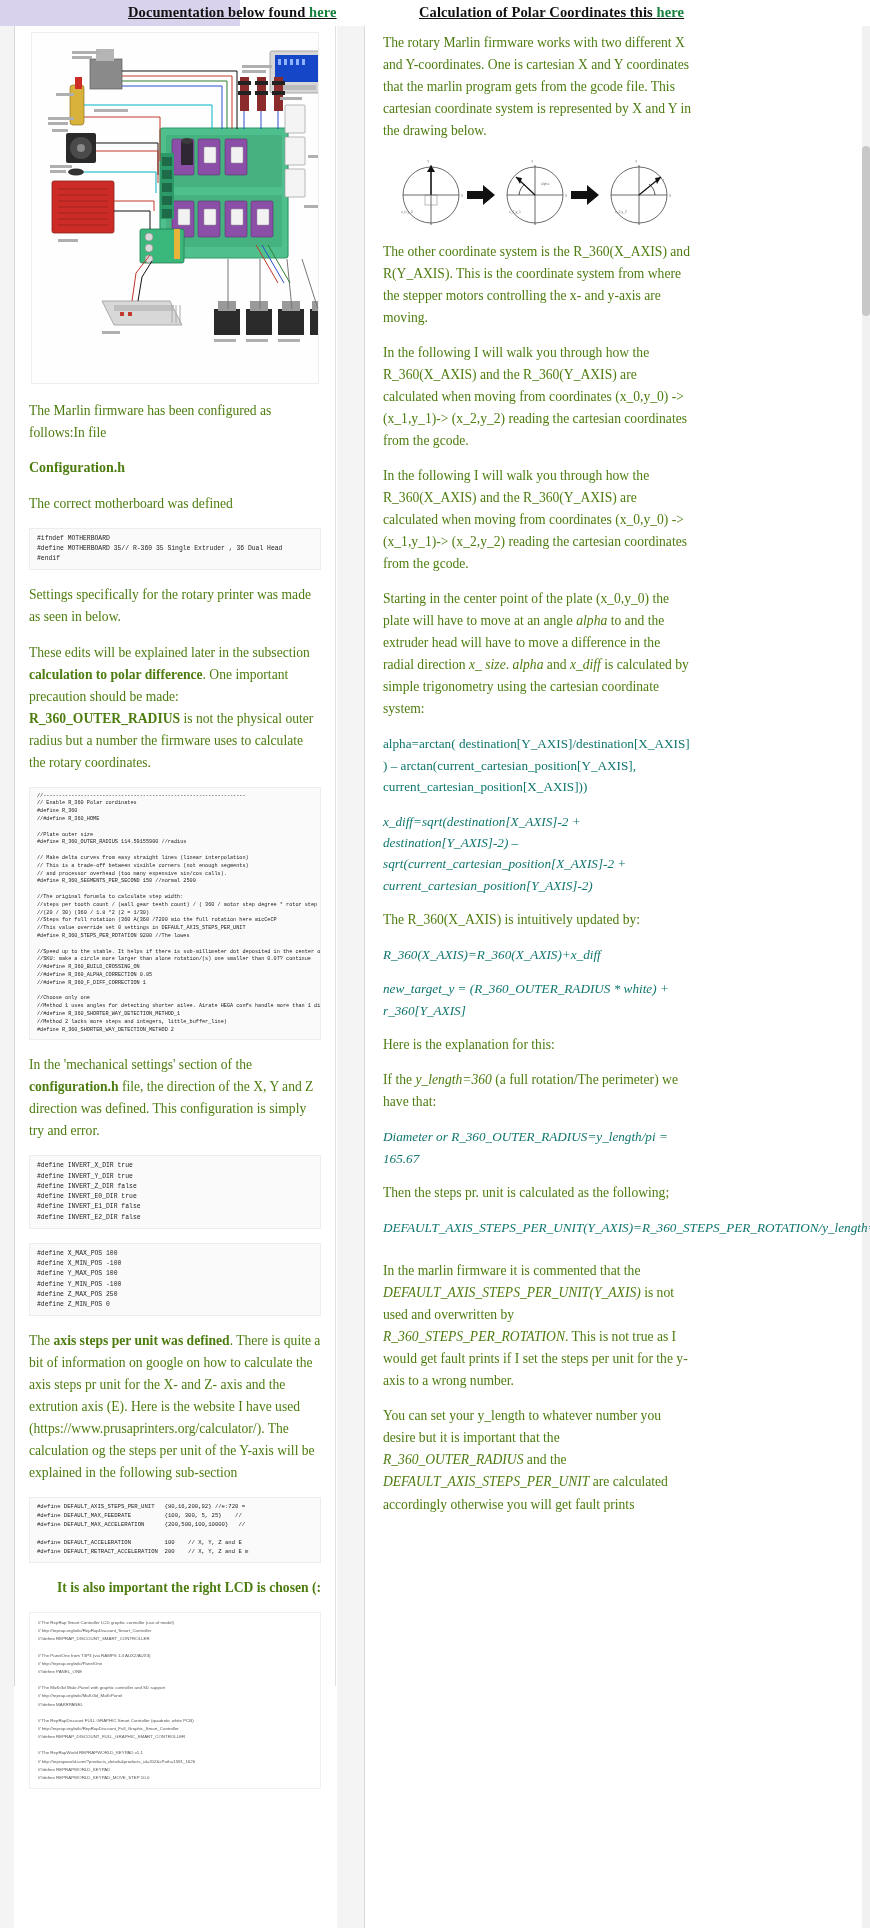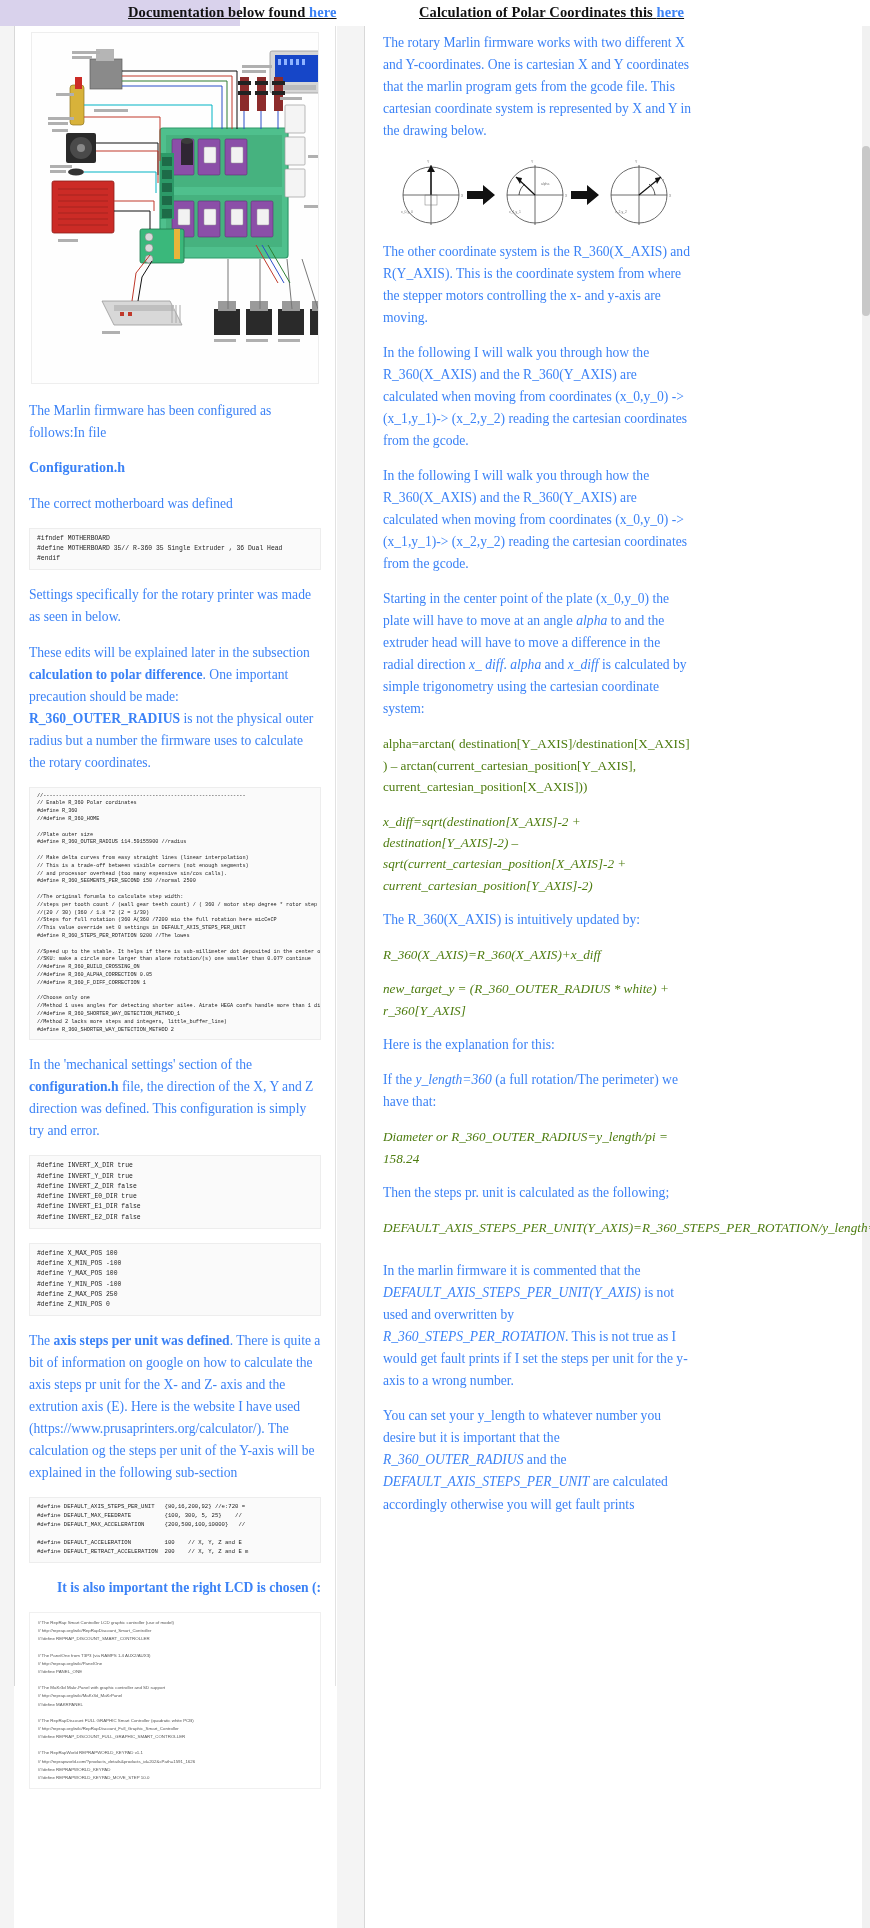--- a/index.html
+++ b/index.html
@@ -29,21 +29,21 @@
   .hdr-link {
     position: absolute;
     font-family: "Liberation Serif", serif;
     font-weight: bold;
     font-size: 14.5px;
     color: #111111;
     text-decoration: underline;
     white-space: nowrap;
     letter-spacing: 0.1px;
   }
-  .hdr-link .blue { color: #3b82f6; }
+  .hdr-link .blue { color: #15803d; }
   #hdr-left { top: 4px; left: 128px; }
   #hdr-right { top: 4px; left: 419px; }
 
   
   .col {
     position: absolute;
     top: 26px;
     background: #fdfdfd;
   }
   #col-left {
@@ -72,29 +72,29 @@
   .scroll-thumb {
     position: absolute; top: 120px; right: 0;
     width: 8px; height: 170px; background: #c8c8c8; border-radius: 4px;
   }
 
   
   .p {
     font-family: "Liberation Serif", serif;
     font-size: 13.6px;
     line-height: 1.62;
-    color: #3b82f6;
+    color: #4d7c0f;
     margin: 0 0 13px 0;
   }
   .p b { font-weight: bold; }
   .blue-formula {
     font-family: "Liberation Serif", serif;
     font-size: 13.2px;
     line-height: 1.62;
-    color: #4d7c0f;
+    color: #0f766e;
     margin: 0 0 13px 0;
   }
 
   .inner-left { padding: 0 14px; }
   .inner-right { padding: 0 16px 0 18px; }
 
   
   .hero {
     position: relative;
     margin: 6px 2px 16px 2px;
@@ -467,35 +467,35 @@
             <text x="232" y="58">x_2,y_2</text>
             <text x="280" y="26">r</text>
           </g>
         </svg>
       </div>
 
       <p class="p">The other coordinate system is the R_360(X_AXIS) and R(Y_AXIS). This is the coordinate system from where the stepper motors controlling the x- and y-axis are moving.</p>
       <p class="p">In the following I will walk you through how the R_360(X_AXIS) and the R_360(Y_AXIS) are calculated when moving from coordinates (x_0,y_0) -&gt; (x_1,y_1)-&gt; (x_2,y_2) reading the cartesian coordinates from the gcode.</p>
       <p class="p">In the following I will walk you through how the R_360(X_AXIS) and the R_360(Y_AXIS) are calculated when moving from coordinates (x_0,y_0) -&gt; (x_1,y_1)-&gt; (x_2,y_2) reading the cartesian coordinates from the gcode.</p>
 
-      <p class="p"><span>Starting in the center point of the plate (x_0,y_0) the plate will have to move at an angle </span><i>alpha</i><span> to and the extruder head will have to move a difference in the radial direction </span><i>x_ diff</i><span>. </span><i>alpha</i><span>  and </span><i>x_diff</i><span>  is calculated by simple trigonometry using the cartesian coordinate system:</span></p>
+      <p class="p"><span>Starting in the center point of the plate (x_0,y_0) the plate will have to move at an angle </span><i>alpha</i><span> to and the extruder head will have to move a difference in the radial direction </span><i>x_ size</i><span>. </span><i>alpha</i><span>  and </span><i>x_diff</i><span>  is calculated by simple trigonometry using the cartesian coordinate system:</span></p>
 
       <p class="blue-formula">alpha=arctan( destination[Y_AXIS]/destination[X_AXIS] ) – arctan(current_cartesian_position[Y_AXIS], current_cartesian_position[X_AXIS]))</p>
       <p class="blue-formula" style="font-style:italic;">x_diff=sqrt(destination[X_AXIS]-2 + destination[Y_AXIS]-2) – sqrt(current_cartesian_position[X_AXIS]-2 + current_cartesian_position[Y_AXIS]-2)</p>
 
       <p class="p">The R_360(X_AXIS) is intuitively updated by:</p>
       <p class="blue-formula" style="font-style:italic;">R_360(X_AXIS)=R_360(X_AXIS)+x_diff</p>
 
       <p class="blue-formula" style="font-style:italic;">new_target_y = (R_360_OUTER_RADIUS * white) + r_360[Y_AXIS]</p>
 
       <p class="p">Here is the explanation for this:</p>
 
       <p class="p"><span>If the </span><i>y_length=360</i><span> (a full rotation/The perimeter) we have that:</span></p>
 
-      <p class="blue-formula" style="font-style:italic;">Diameter or R_360_OUTER_RADIUS=y_length/pi = 158.24</p>
+      <p class="blue-formula" style="font-style:italic;">Diameter or R_360_OUTER_RADIUS=y_length/pi = 165.67</p>
 
       <p class="p">Then the steps pr. unit is calculated as the following;</p>
       <p class="blue-formula" style="font-style:italic;">DEFAULT_AXIS_STEPS_PER_UNIT(Y_AXIS)=R_360_STEPS_PER_ROTATION/y_length=16</p>
 
       <p class="p" style="margin-top:22px;"><span>In the marlin firmware it is commented that the </span><i>DEFAULT_AXIS_STEPS_PER_UNIT(Y_AXIS)</i><span>  is not used and overwritten by </span><i>R_360_STEPS_PER_ROTATION</i><span>. This is not true as I would get fault prints if I set the steps per unit for the y-axis to a wrong number.</span></p>
 
       <p class="p"><span>You can set your y_length to whatever number you desire but it is important that the </span><i>R_360_OUTER_RADIUS</i><span>  and the </span><i>DEFAULT_AXIS_STEPS_PER_UNIT</i><span> are calculated accordingly otherwise you will get fault prints</span></p>
 
     </div>
   </div>

